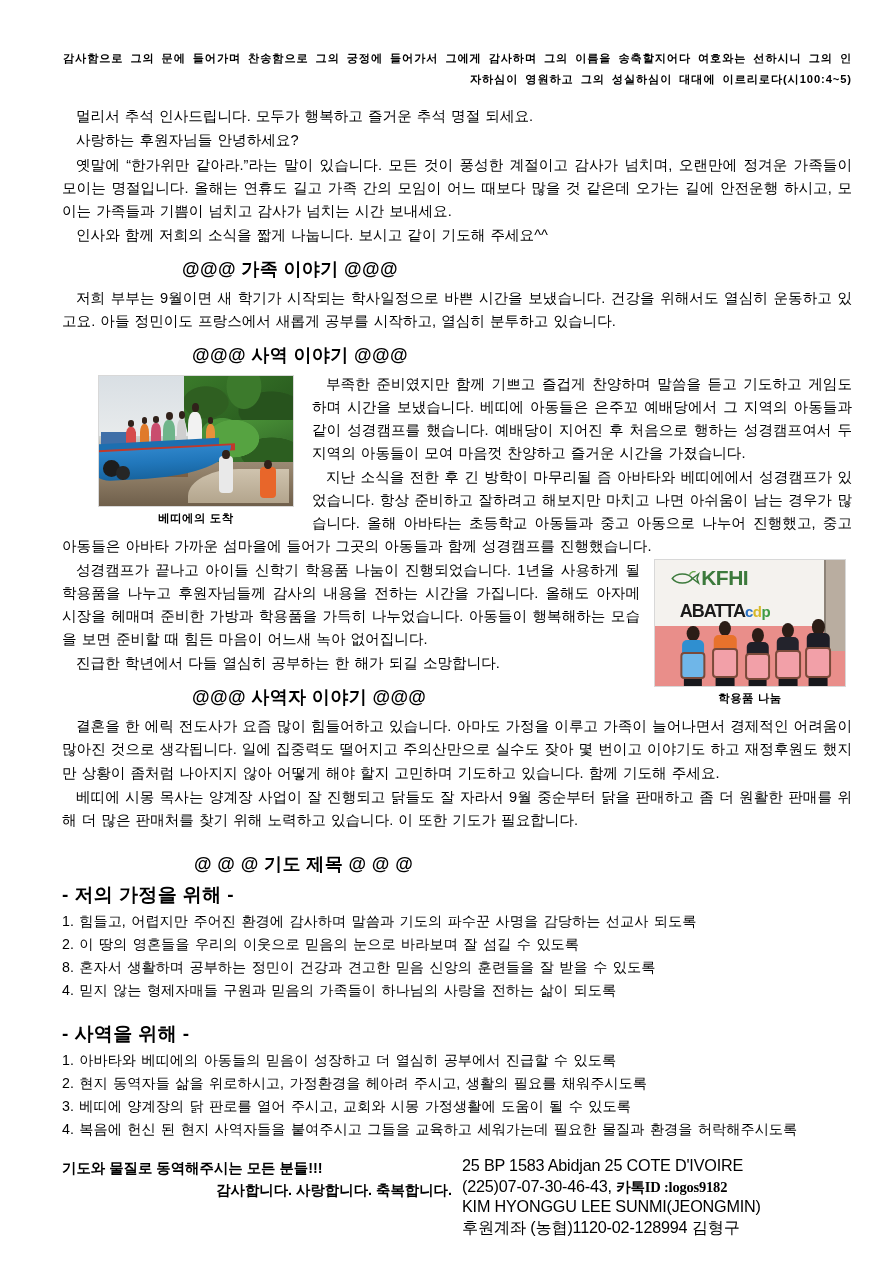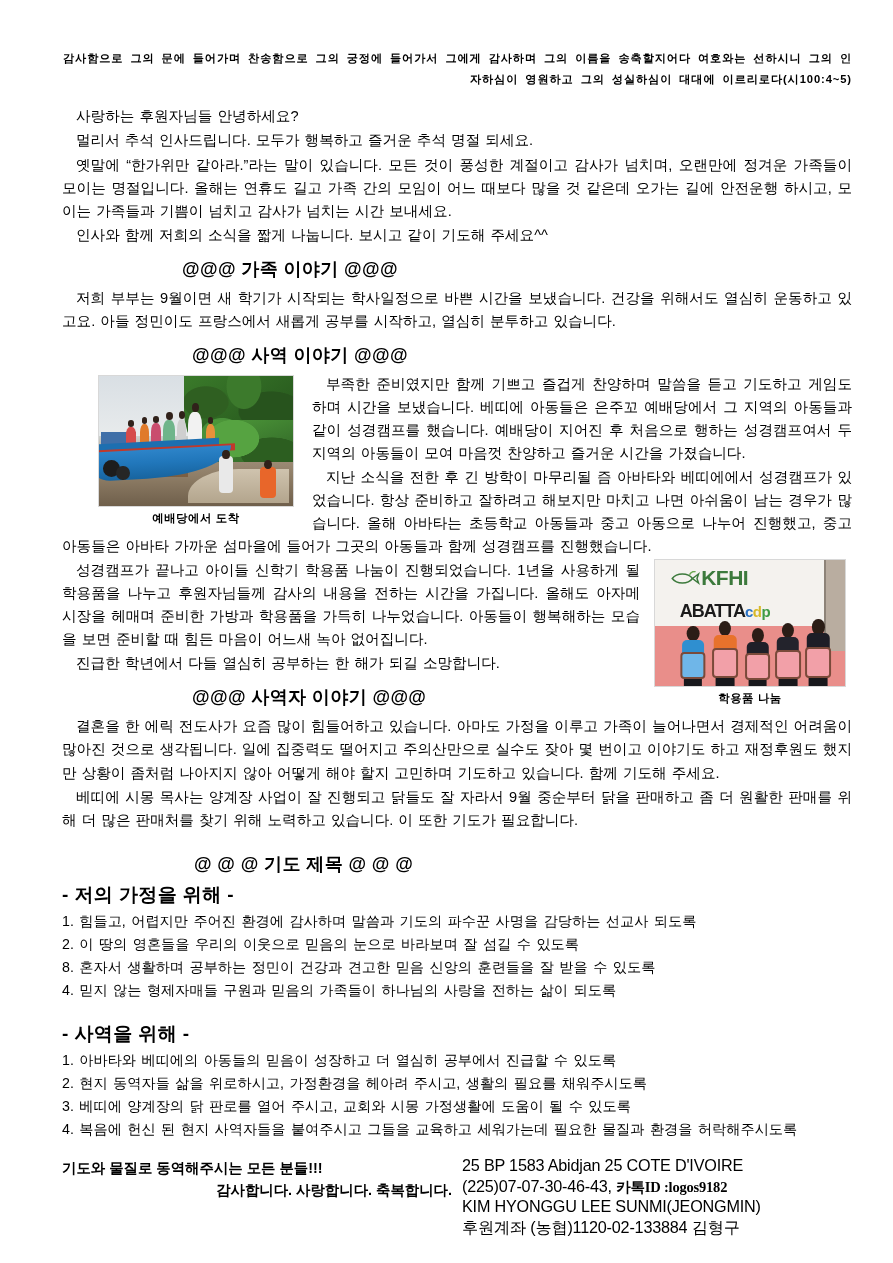--- a/index.html
+++ b/index.html
@@ -187,22 +187,22 @@
 </style>
 </head>
 <body>
 
 <div class="page">
 
   <div class="content">
 
     <div class="scripture">감사함으로 그의 문에 들어가며 찬송함으로 그의 궁정에 들어가서 그에게 감사하며 그의 이름을 송축할지어다 여호와는 선하시니 그의 인자하심이 영원하고 그의 성실하심이 대대에 이르리로다(시100:4~5)</div>
 
+    <p class="para">멀리서 추석 인사드립니다. 모두가 행복하고 즐거운 추석 명절 되세요.</p>
     <p class="para">사랑하는 후원자님들 안녕하세요?</p>
-    <p class="para">멀리서 추석 인사드립니다. 모두가 행복하고 즐거운 추석 명절 되세요.</p>
     <p class="para">옛말에 “한가위만 같아라.”라는 말이 있습니다. 모든 것이 풍성한 계절이고 감사가 넘치며, 오랜만에 정겨운 가족들이 모이는 명절입니다. 올해는 연휴도 길고 가족 간의 모임이 어느 때보다 많을 것 같은데 오가는 길에 안전운행 하시고, 모이는 가족들과 기쁨이 넘치고 감사가 넘치는 시간 보내세요.</p>
     <p class="para">인사와 함께 저희의 소식을 짧게 나눕니다. 보시고 같이 기도해 주세요^^</p>
 
     <div class="section-head">@@@ 가족 이야기 @@@</div>
     <p class="para">저희 부부는 9월이면 새 학기가 시작되는 학사일정으로 바쁜 시간을 보냈습니다. 건강을 위해서도 열심히 운동하고 있고요. 아들 정민이도 프랑스에서 새롭게 공부를 시작하고, 열심히 분투하고 있습니다.</p>
 
     <div class="section-head mid">@@@ 사역 이야기 @@@</div>
 
     <div class="photo-left">
       <div class="photo-frame boat-photo">
@@ -232,21 +232,21 @@
         <div class="bp-boat-rim"></div>
         <div class="bp-boat"></div>
         <div class="bp-tyre"></div>
         <div class="bp-tyre2"></div>
 
         <div class="bp-p" style="left:62%; bottom:10%; width:7%; height:28%; background:#e9e9e9; border-radius:4px;"></div>
         <div class="bp-head" style="left:63.6%; bottom:36%; width:3.8%; height:7%;"></div>
         <div class="bp-p" style="left:83%; bottom:6%; width:8%; height:24%; background:#e8662a; border-radius:4px;"></div>
         <div class="bp-head" style="left:85%; bottom:28%; width:4%; height:7%;"></div>
       </div>
-      <div class="photo-caption">예배당에서 도착</div>
+      <div class="photo-caption">베띠에의 도착</div>
     </div>
 
     <p class="para">부족한 준비였지만 함께 기쁘고 즐겁게 찬양하며 말씀을 듣고 기도하고 게임도 하며 시간을 보냈습니다. 베띠에 아동들은 은주꼬 예배당에서 그 지역의 아동들과 같이 성경캠프를 했습니다. 예배당이 지어진 후 처음으로 행하는 성경캠프여서 두 지역의 아동들이 모여 마음껏 찬양하고 즐거운 시간을 가졌습니다.</p>
     <p class="para">지난 소식을 전한 후 긴 방학이 마무리될 즘 아바타와 베띠에에서 성경캠프가 있었습니다. 항상 준비하고 잘하려고 해보지만 마치고 나면 아쉬움이 남는 경우가 많습니다. 올해 아바타는 초등학교 아동들과 중고 아동으로 나누어 진행했고, 중고 아동들은 아바타 가까운 섬마을에 들어가 그곳의 아동들과 함께 성경캠프를 진행했습니다.</p>
 
     <div class="photo-right">
       <div class="photo-frame kfhi-photo">
         <div class="kf-wall"></div>
         <div class="kf-pink"></div>
         <div class="kf-door"></div>
@@ -328,17 +328,17 @@
       <div class="fl-1">기도와 물질로 동역해주시는 모든 분들!!!</div>
       <div class="fl-2">감사합니다. 사랑합니다. 축복합니다.</div>
     </div>
     <div class="footer-right">
       <div>25 BP 1583 Abidjan 25 COTE D'IVOIRE</div>
       <div>
         <span>(225)07-07-30-46-43,</span>
         <span class="fr-kakao">카톡ID :logos9182</span>
       </div>
       <div>KIM HYONGGU LEE SUNMI(JEONGMIN)</div>
-      <div>후원계좌 (농협)1120-02-133884 김형구</div>
+      <div>후원계좌 (농협)1120-02-128994 김형구</div>
     </div>
   </div>
 
 </div>
 
 </body></html>

